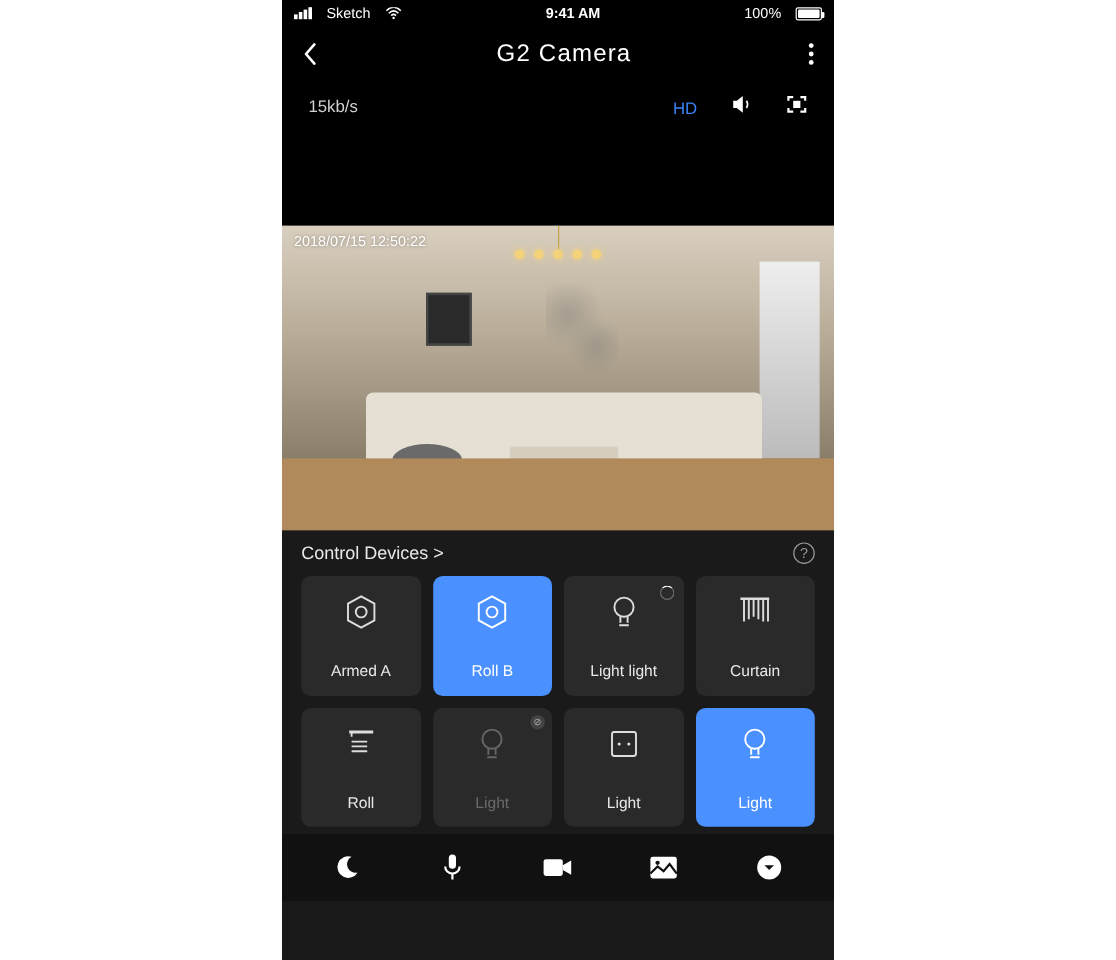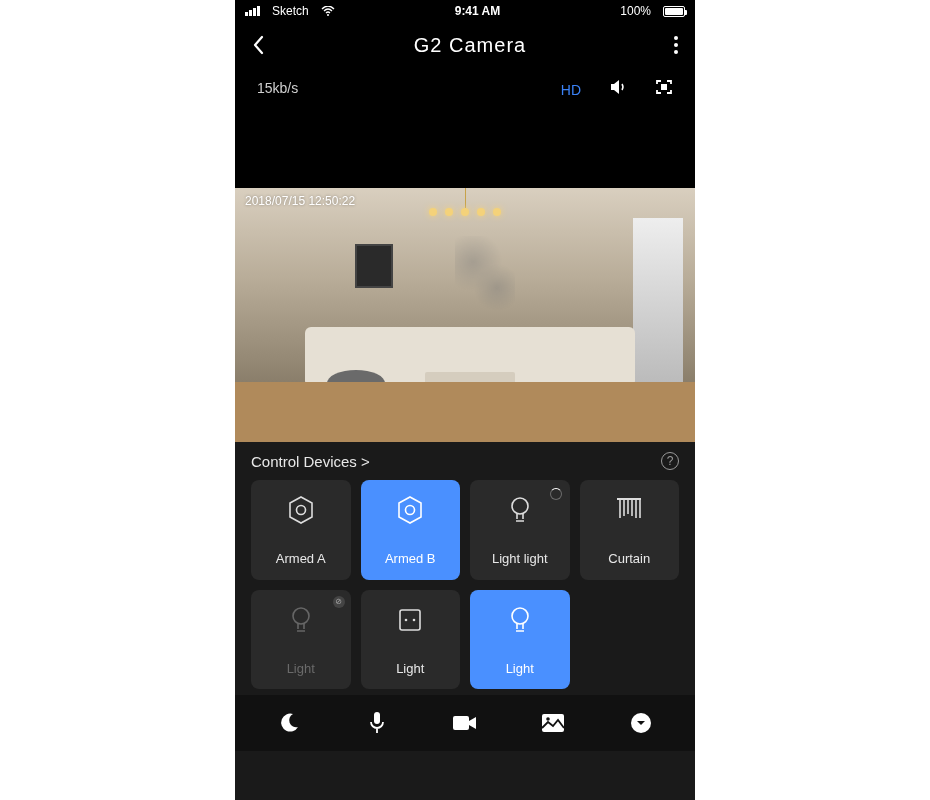--- a/index.html
+++ b/index.html
@@ -251,21 +251,21 @@
         <span>Armed A</span>
       </div>
 
       <div class="tile active">
         <div class="tile-icon">
           <svg width="30" height="30" viewBox="0 0 30 30">
               <path d="M15 2 L26 8 V22 L15 28 L4 22 V8 Z" stroke="#fff" stroke-width="1.6"></path>
               <circle cx="15" cy="15" r="4.5" stroke="#fff" stroke-width="1.6"></circle>
             </svg>
         </div>
-        <span>Armed B</span>
+        <span>Roll B</span>
       </div>
 
       <div class="tile">
         <div class="loader"></div>
         <div class="tile-icon">
           <svg width="26" height="30" viewBox="0 0 26 30">
               <circle cx="13" cy="11" r="8" stroke="#ddd" stroke-width="1.6"></circle>
               <path d="M10 19 V24 M16 19 V24 M9 26 H17" stroke="#ddd" stroke-width="1.6"></path>
             </svg>
         </div>
@@ -275,20 +275,29 @@
       <div class="tile">
         <div class="tile-icon">
           <svg width="30" height="28" viewBox="0 0 30 28">
               <path d="M3 3 H27" stroke="#ddd" stroke-width="2"></path>
               <path d="M6 3 V22 M10 3 V20 M14 3 V18 M18 3 V20 M22 3 V22 M26 3 V22" stroke="#ddd" stroke-width="1.6"></path>
             </svg>
         </div>
         <span>Curtain</span>
       </div>
 
+      <div class="tile">
+        <div class="tile-icon">
+          <svg width="30" height="28" viewBox="0 0 30 28">
+              <path d="M5 4 H25" stroke="#ddd" stroke-width="2.5"></path>
+              <path d="M7 4 V8 M7 12 H20 M7 16 H20 M7 20 H20" stroke="#ddd" stroke-width="1.6"></path>
+            </svg>
+        </div>
+        <span>Roll</span>
+      </div>
 
       <div class="tile disabled">
         <div class="badge">⊘</div>
         <div class="tile-icon">
           <svg width="26" height="30" viewBox="0 0 26 30">
               <circle cx="13" cy="11" r="8" stroke="#666" stroke-width="1.6"></circle>
               <path d="M10 19 V24 M16 19 V24 M9 26 H17" stroke="#666" stroke-width="1.6"></path>
             </svg>
         </div>
         <span>Light</span>

